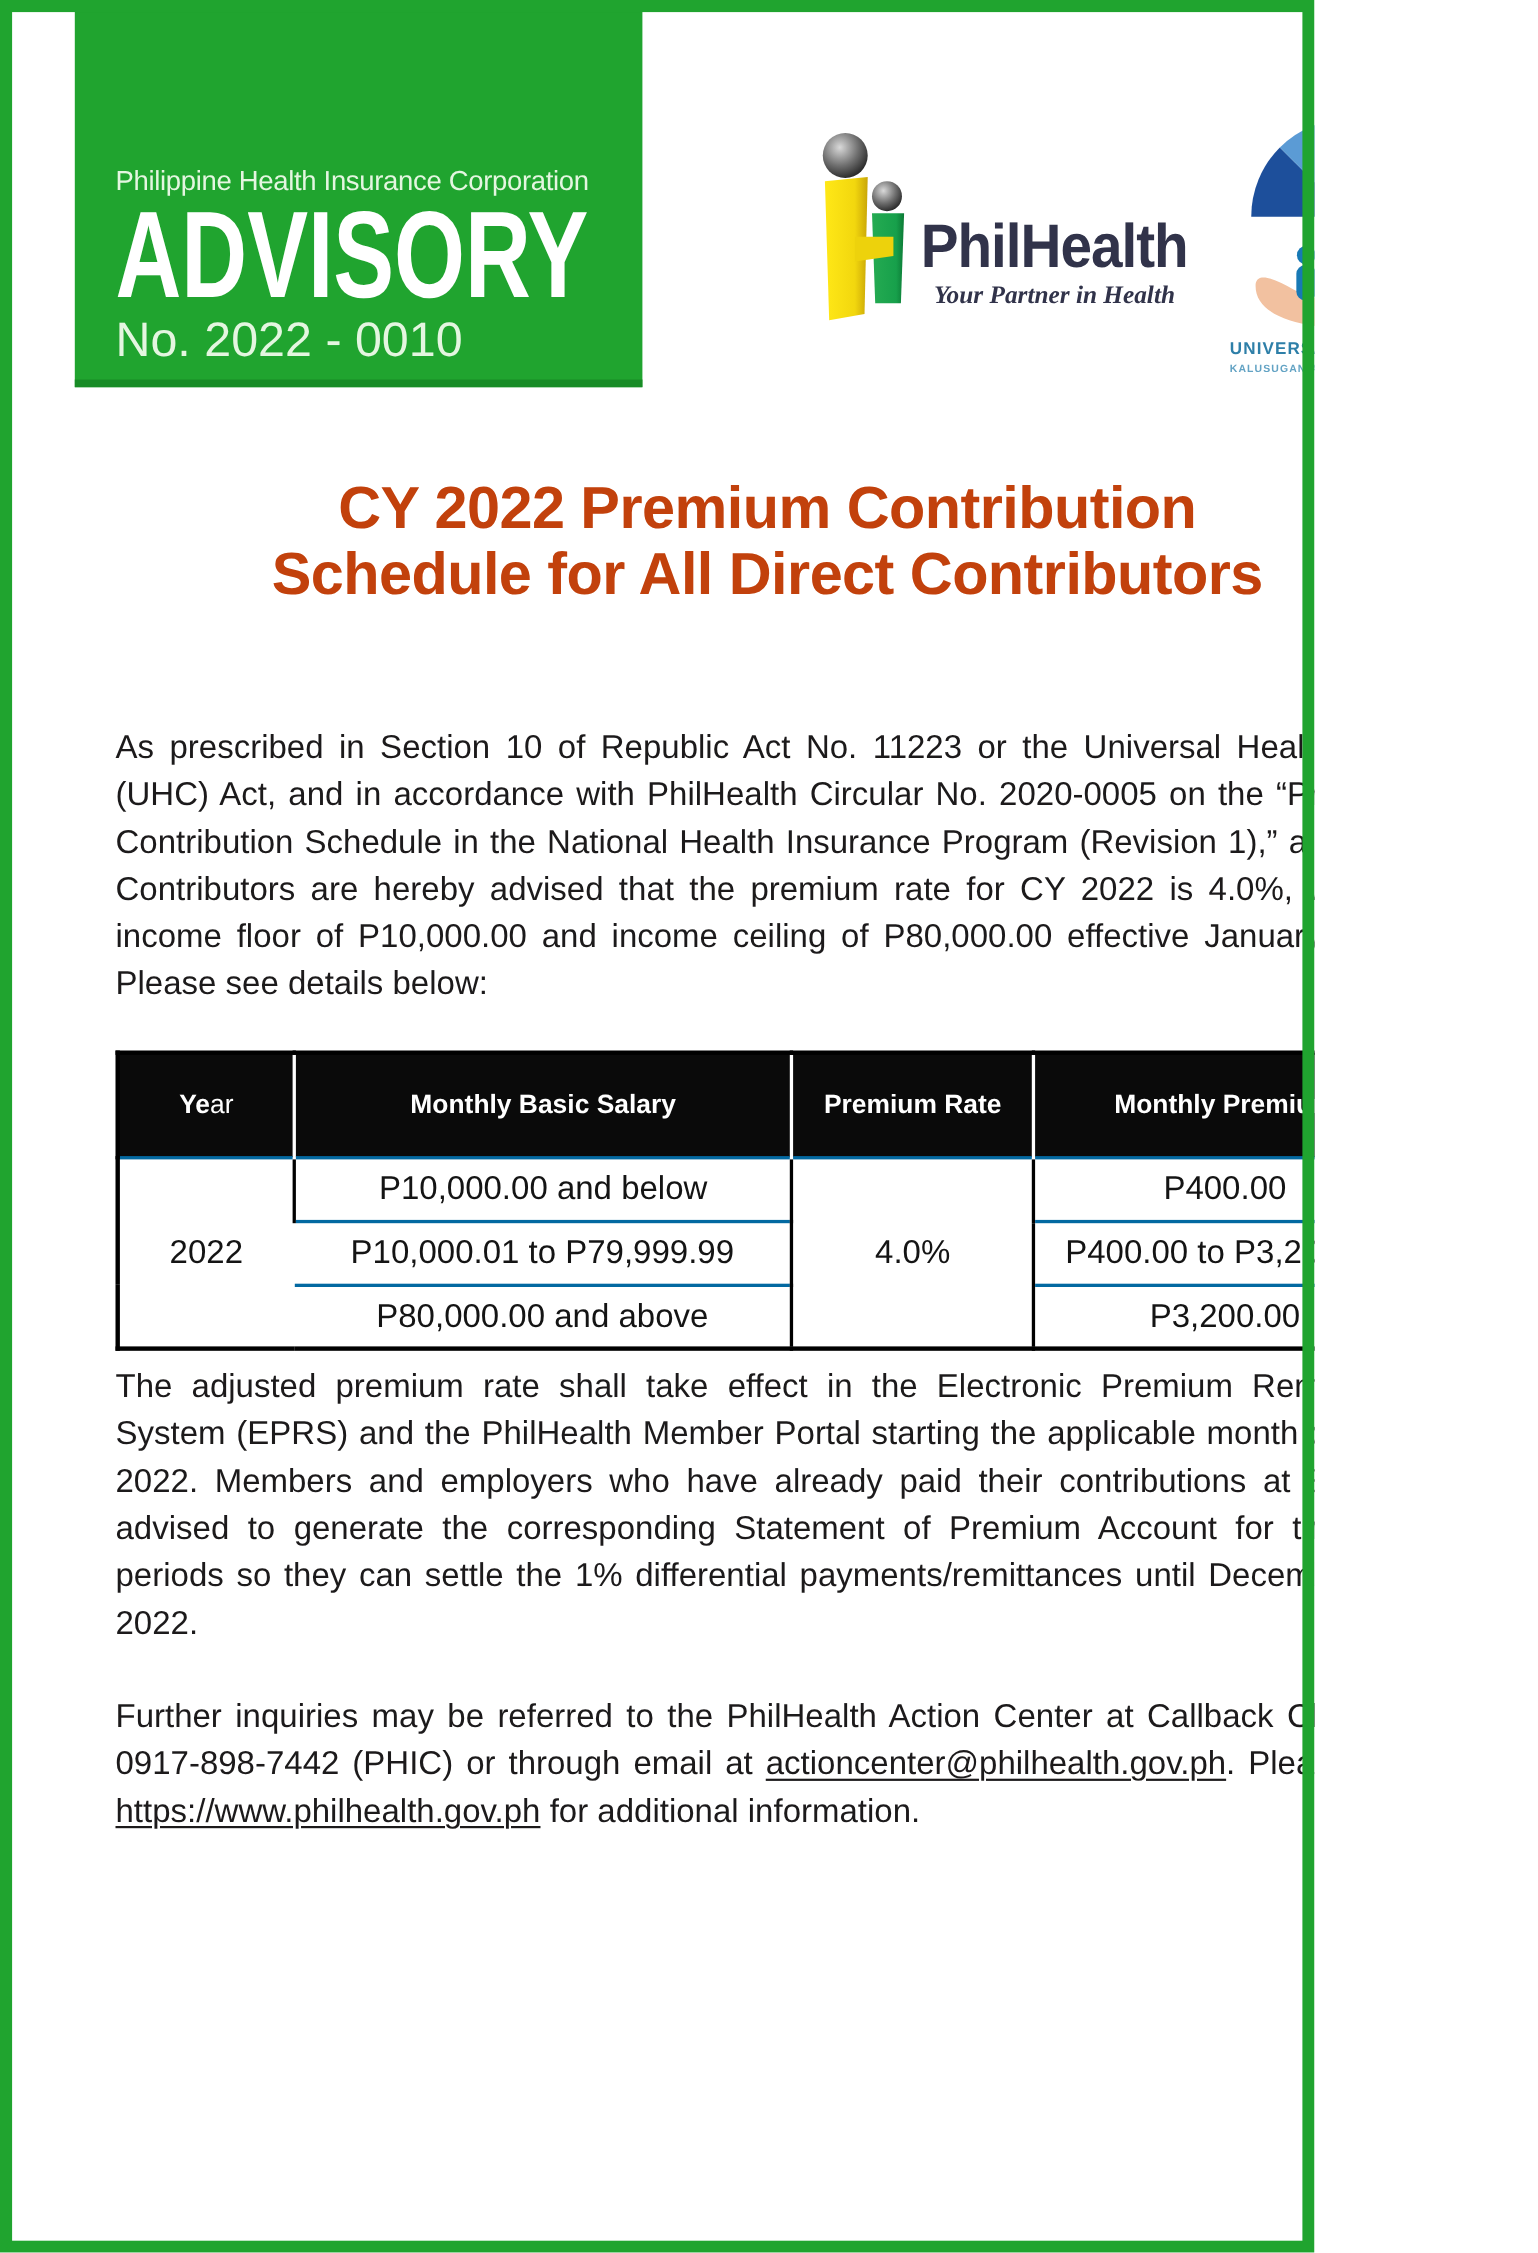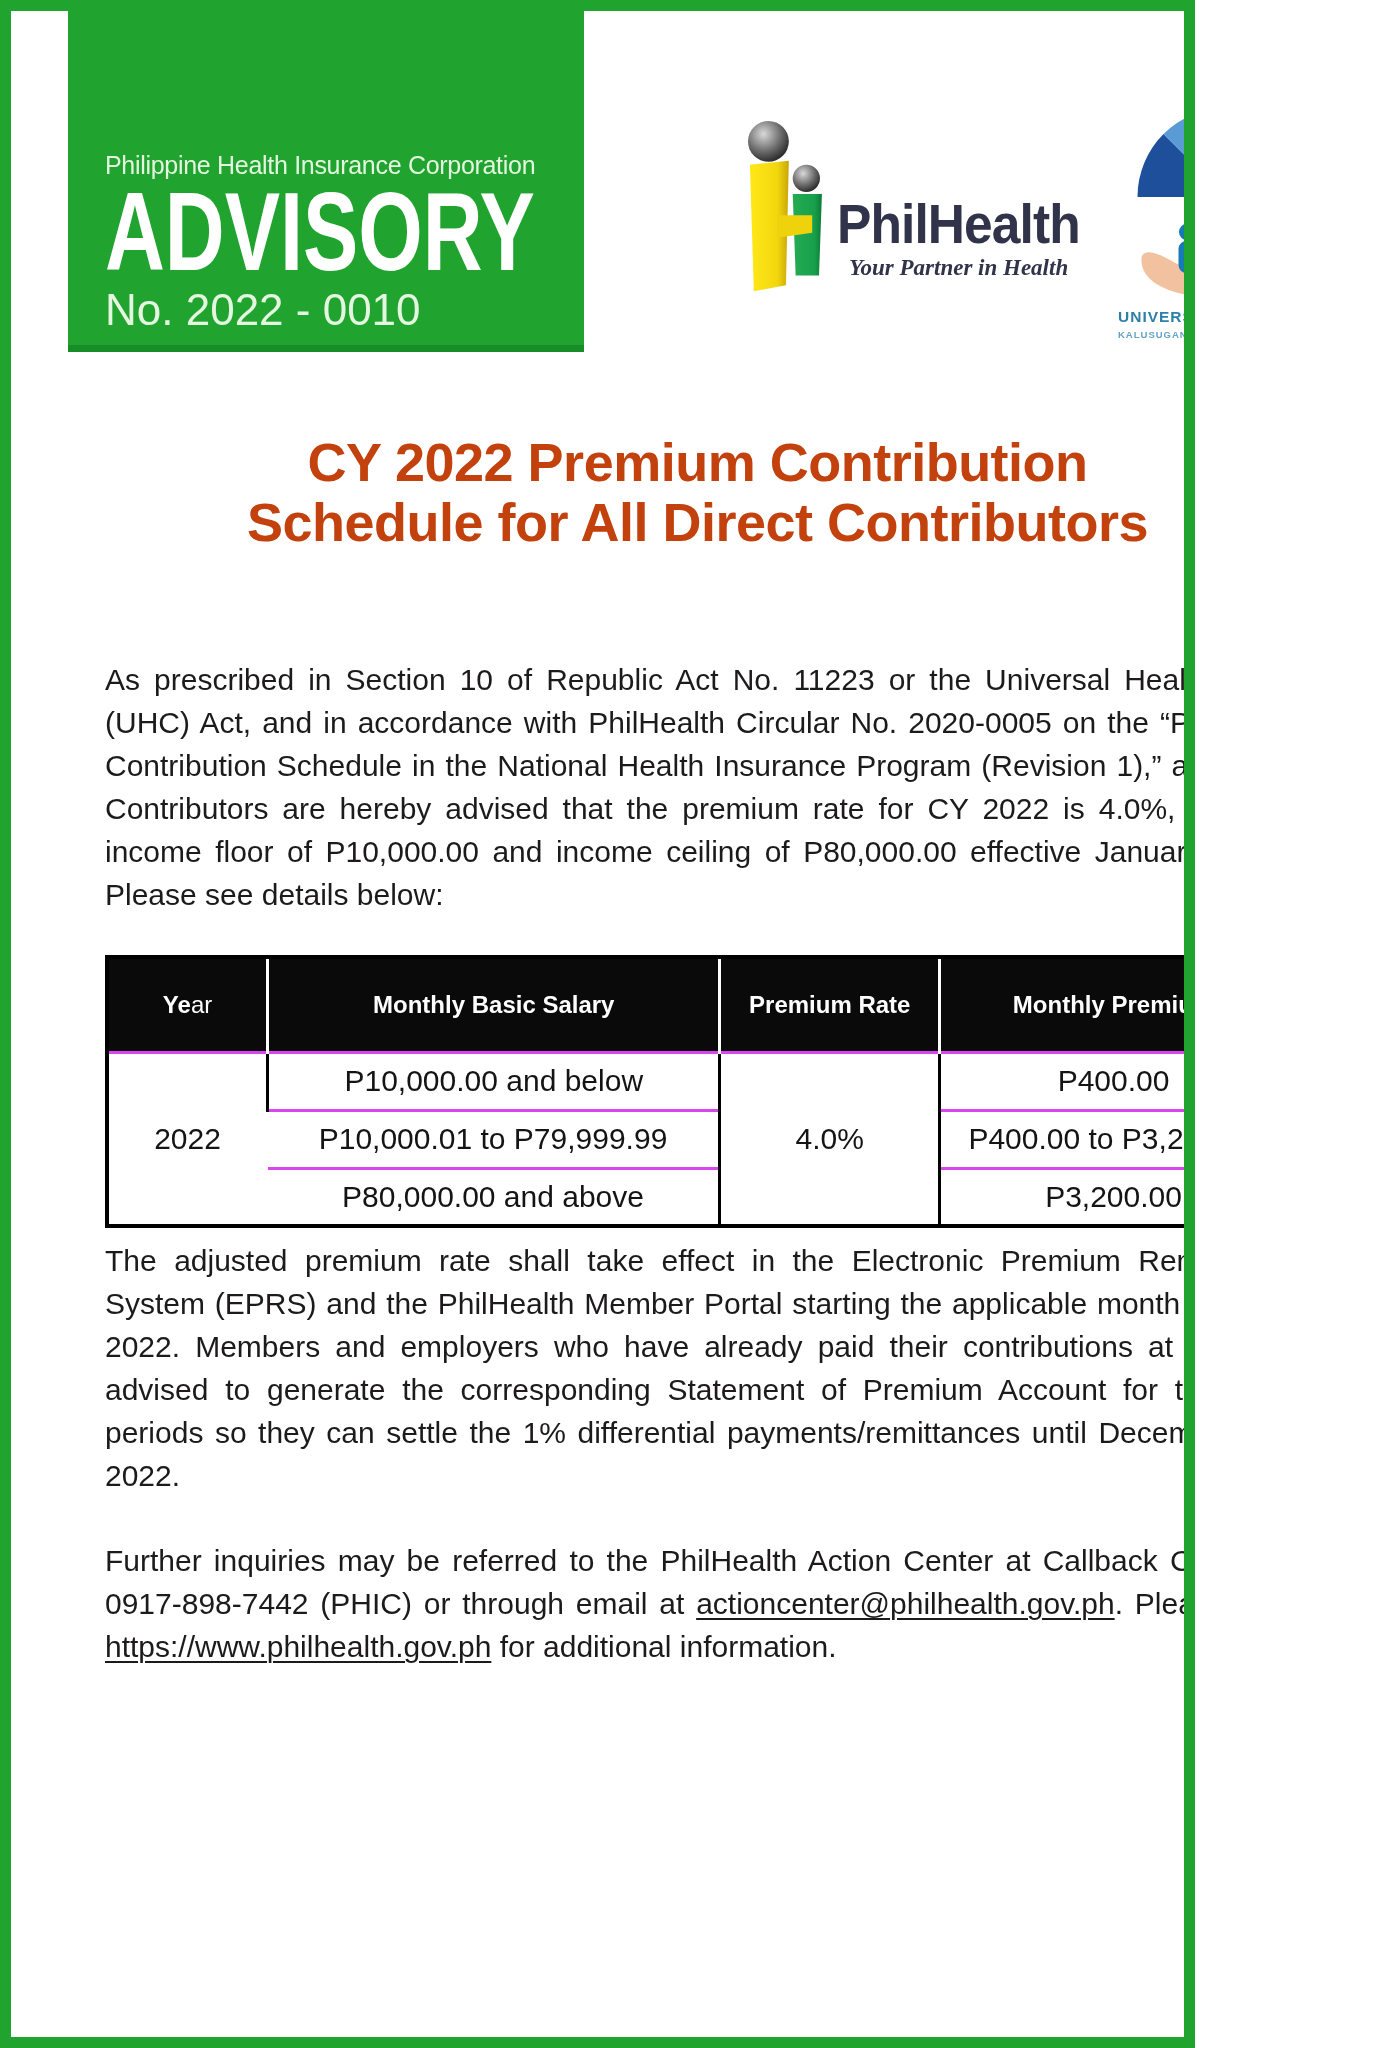--- a/index.html
+++ b/index.html
@@ -52,21 +52,21 @@
   
   table.sched { width:100%; margin-top:39px; border-collapse:collapse; border:4px solid #000; table-layout:fixed; }
   table.sched th {
     background:#0a0a0a; color:#fff; font-size:24px; font-weight:700; line-height:35px;
     height:95px; text-align:center; vertical-align:middle; border-left:3px solid #fff;
   }
   table.sched th:first-child { border-left:none; }
   table.sched th .yr { font-weight:400; }
   table.sched td {
     font-size:30px; height:58px; text-align:center; vertical-align:middle;
-    border-left:3px solid #000; border-top:3px solid #d946ef; color:#141414;
+    border-left:3px solid #000; border-top:3px solid #0369a1; color:#141414;
   }
   table.sched td:first-child { border-left:none; }
   
   .signature { margin-top:100px; text-align:center; }
   .sig-name { font-size:32px; font-weight:700; line-height:40px; color:#111; }
   .sig-title { font-size:31px; line-height:38px; color:#1c1a1b; }
 </style>
 </head>
 <body>
 

